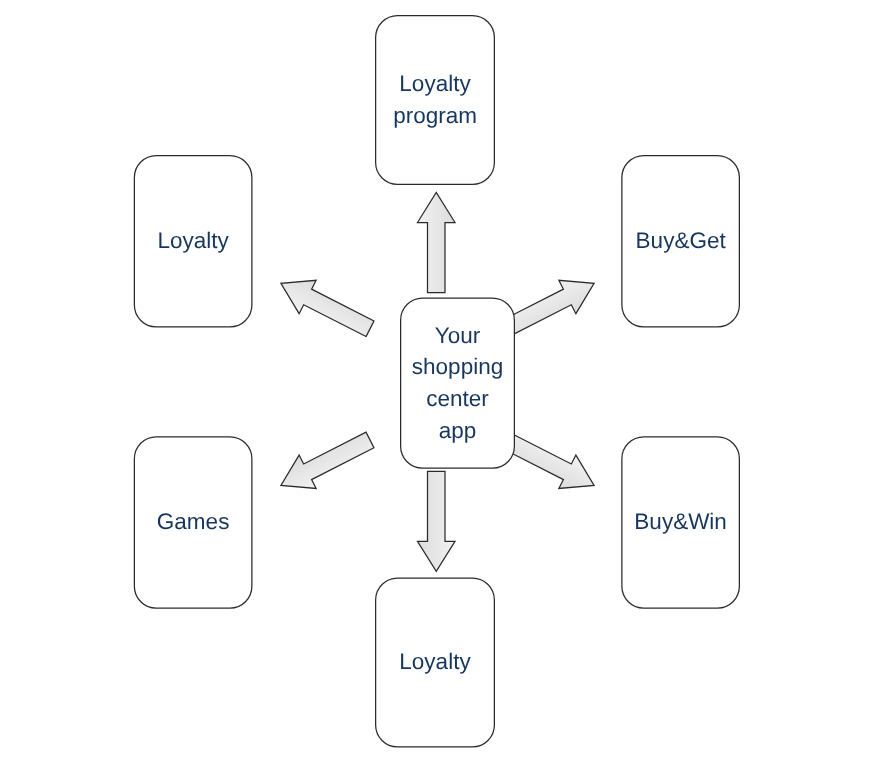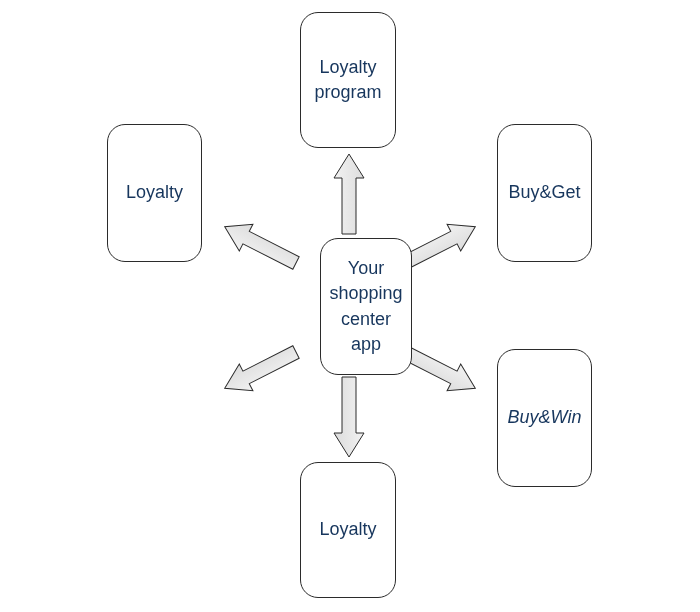--- a/index.html
+++ b/index.html
@@ -39,21 +39,21 @@
     line-height: 1.4;
     padding: 0 14px;
     box-sizing: border-box;
     z-index: 2;
   }
   .node-loyalty  { left: 300px; top: 12px;  width: 96px; height: 136px; }
   .node-parking  { left: 107px; top: 124px; width: 95px; height: 138px; }
   .node-buyget   { left: 497px; top: 124px; width: 95px; height: 138px; align-items: center; }
   .node-center   { left: 304px; top: 238px; width: 92px; height: 137px; margin-left: 16px; }
   .node-games    { left: 107px; top: 349px; width: 95px; height: 138px; }
-  .node-buywin   { left: 497px; top: 349px; width: 95px; height: 138px; font-style: italic; }
+  .node-buywin   { left: 497px; top: 349px; width: 95px; height: 138px; }
   .node-lottery  { left: 300px; top: 462px; width: 96px; height: 136px; }
 </style>
 </head>
 <body>
 
 <div class="diagram-canvas">
 
   <svg class="arrow-layer" width="700" height="612" viewBox="0 0 700 612">
     <defs>
       <path id="block-arrow" d="M 0,-7 L 56,-7 L 56,-15 L 80,0 L 56,15 L 56,7 L 0,7 Z"></path>
@@ -85,20 +85,23 @@
   </div>
 
   <div class="node node-buyget">
     <span>Buy&amp;Get</span>
   </div>
 
   <div class="node node-center">
     <span>Your shopping center app</span>
   </div>
 
+  <div class="node node-games">
+    <span>Games</span>
+  </div>
 
   <div class="node node-buywin">
     <span>Buy&amp;Win</span>
   </div>
 
   <div class="node node-lottery">
     <span>Loyalty</span>
   </div>
 
 </div>

